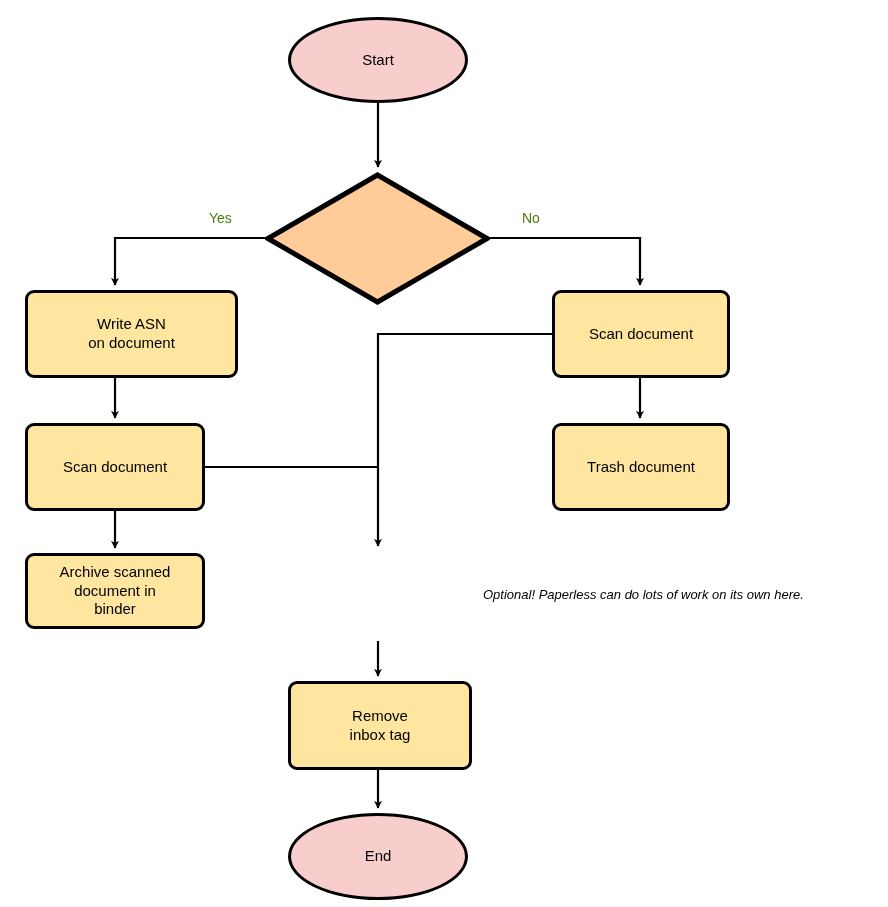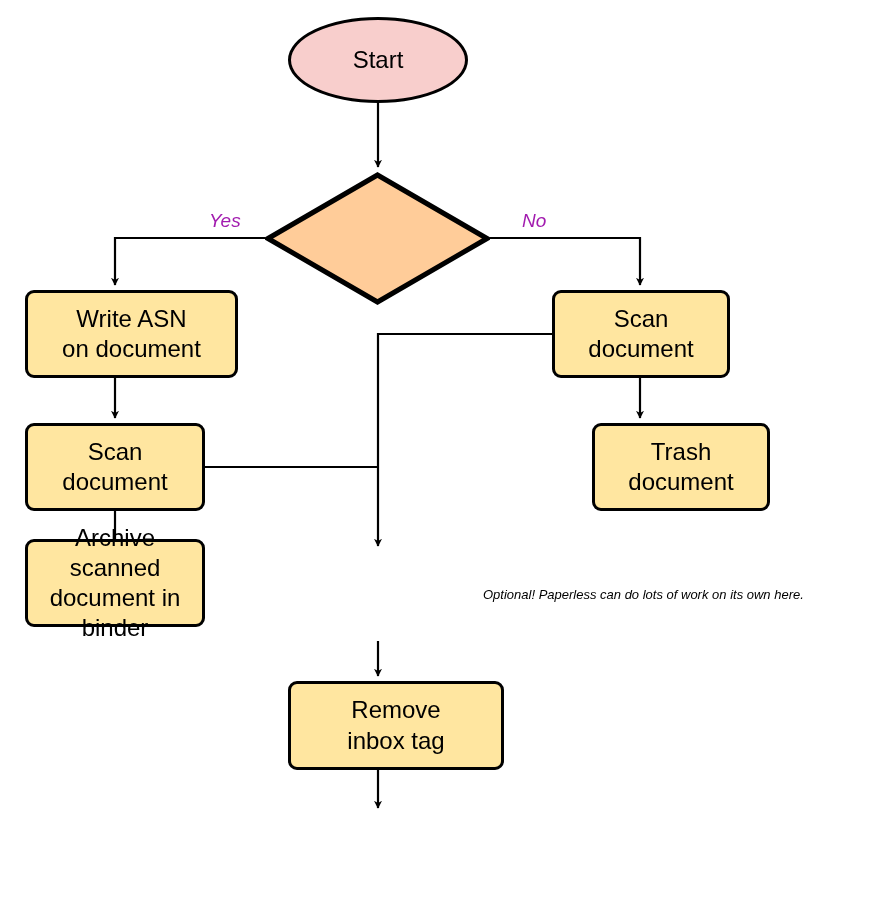--- a/index.html
+++ b/index.html
@@ -27,21 +27,21 @@
     height: 907px;
   }
   .node {
     position: absolute;
     box-sizing: border-box;
     display: flex;
     align-items: center;
     justify-content: center;
     text-align: center;
     color: #000000;
-    font-size: 24px;
+    font-size: 15px;
     line-height: 1.26;
     z-index: 3;
   }
   .node-terminator {
     border: 3px solid #000000;
     border-radius: 50%;
     background: #f8cecc;
   }
   .node-process {
     border: 3px solid #000000;
@@ -63,26 +63,25 @@
     position: relative;
     z-index: 2;
     padding: 0 14px;
   }
   .node-label {
     white-space: pre-line;
     padding: 0 6px;
   }
   .edge-label {
     position: absolute;
-    font-size: 19px;
-    color: #a21caf;
+    font-size: 14px;
+    color: #4d7c0f;
     background: transparent;
     z-index: 4;
     white-space: nowrap;
-    font-style: italic;
   }
   .annotation {
     position: absolute;
     font-size: 13px;
     font-style: italic;
     color: #000000;
     line-height: 1.32;
     z-index: 4;
   }
 </style>
@@ -124,40 +123,43 @@
 
   <div class="node node-process" style="left:25px; top:290px; width:213px; height:88px;">
     <span class="node-label">Write ASN
 on document</span>
   </div>
 
   <div class="node node-process" style="left:25px; top:423px; width:180px; height:88px;">
     <span class="node-label">Scan document</span>
   </div>
 
-  <div class="node node-process" style="left:25px; top:539px; width:180px; height:88px;">
+  <div class="node node-process" style="left:25px; top:553px; width:180px; height:76px;">
     <span class="node-label">Archive scanned
 document in
 binder</span>
   </div>
 
   <div class="node node-process" style="left:552px; top:290px; width:178px; height:88px;">
     <span class="node-label">Scan document</span>
   </div>
 
-  <div class="node node-process" style="left:552px; top:423px; width:178px; height:88px;margin-left:40px;">
+  <div class="node node-process" style="left:552px; top:423px; width:178px; height:88px;">
     <span class="node-label">Trash document</span>
   </div>
 
 
-  <div class="node node-process" style="left:288px; top:681px; width:216px; height:89px;justify-content:center;">
+  <div class="node node-process" style="left:288px; top:681px; width:184px; height:89px;justify-content:center;">
     <span class="node-label">Remove
 inbox tag</span>
   </div>
 
+  <div class="node node-terminator" style="left:288px; top:813px; width:180px; height:87px;">
+    <span class="node-label">End</span>
+  </div>
 
   <div class="edge-label" style="left:209px; top:210px;">Yes</div>
 
   <div class="edge-label" style="left:522px; top:210px;">No</div>
 
   <div class="annotation" style="left:483px; top:586px; width:398px;">Optional! Paperless can do lots of work on its own here.</div>
 
 </div>
 
 </body></html>

